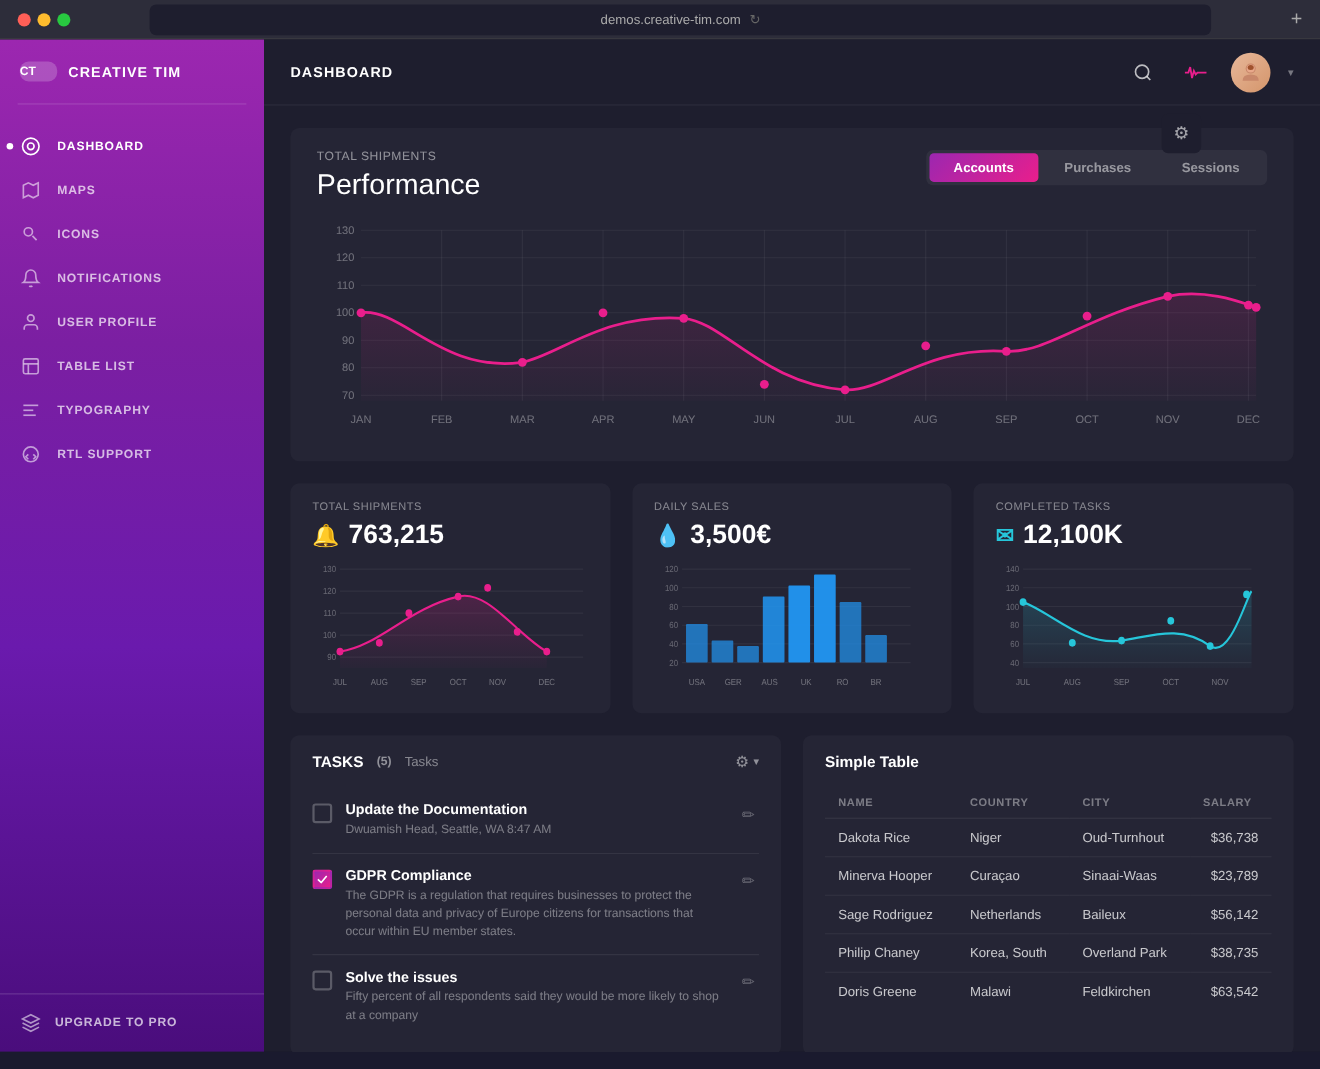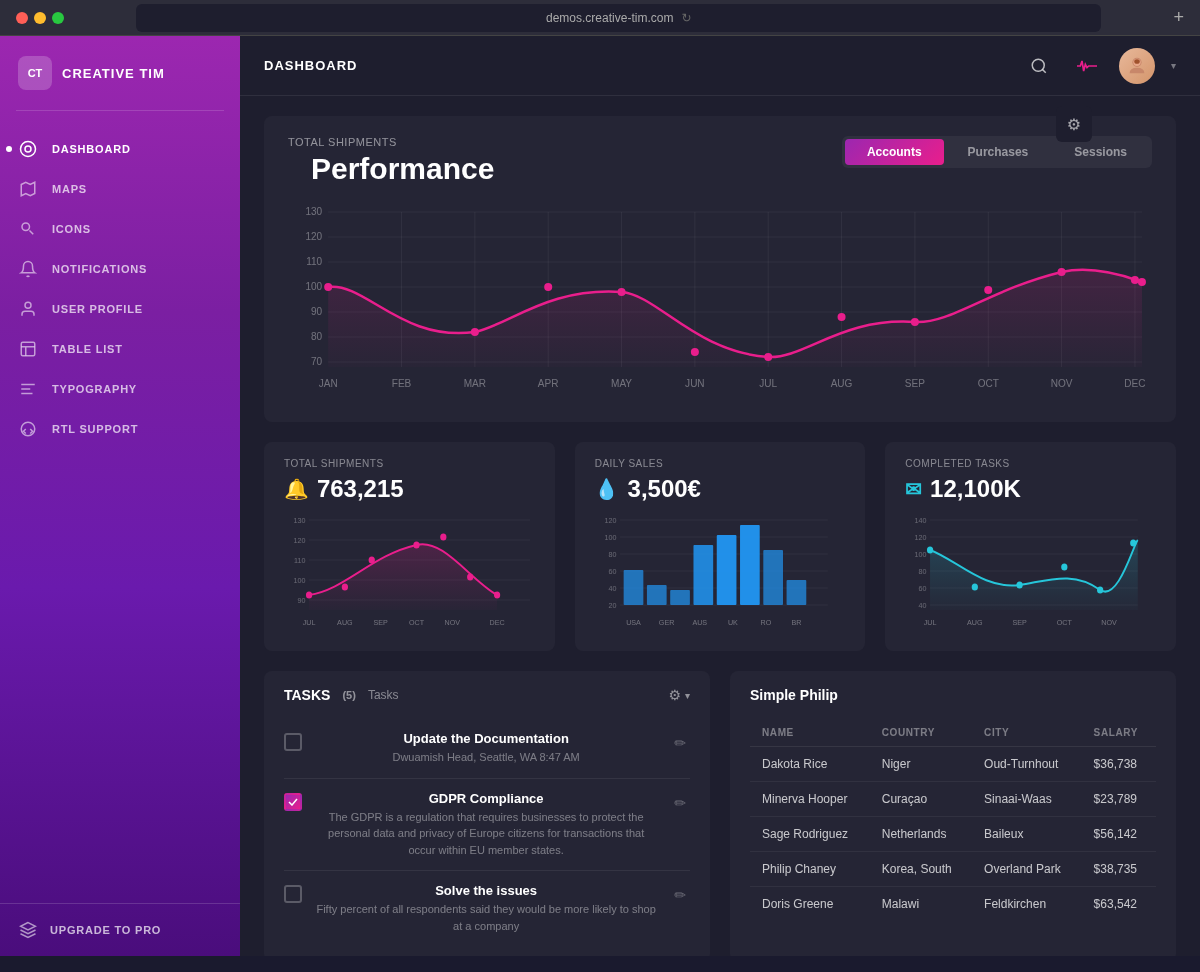--- a/index.html
+++ b/index.html
@@ -61,26 +61,25 @@
       flex-shrink: 0;
     }
     .sidebar-brand {
       display: flex;
       align-items: center;
       padding: 20px 18px;
       gap: 10px;
     }
     .brand-logo {
       width: 34px;
-      height: 34px;
+      height: 18px;
       background: rgba(255,255,255,0.2);
       border-radius: 8px;
       display: flex;
       align-items: center;
-      justify-content: center;
       font-size: 11px;
       font-weight: bold;
       color: #fff;
     }
     .brand-name {
       font-size: 13px;
       font-weight: 700;
       color: #fff;
       letter-spacing: 1px;
     }
@@ -221,24 +220,23 @@
       margin-bottom: 16px;
     }
     .perf-label {
       font-size: 11px;
       color: rgba(255,255,255,0.5);
       text-transform: uppercase;
       letter-spacing: 0.5px;
       margin-bottom: 4px;
     }
     .perf-title {
-      font-size: 30px;
-      font-weight: 700;
-      color: #fff;
-      margin-left: 23px;
+      font-size: 26px;
+      font-weight: 400;
+      color: #fff;
     }
     .perf-tabs {
       display: flex;
       gap: 2px;
       background: rgba(255,255,255,0.05);
       border-radius: 6px;
       padding: 3px;
     }
     .perf-tab {
       padding: 6px 22px;
@@ -346,21 +344,20 @@
       color: rgba(255,255,255,0.5);
       cursor: pointer;
       font-size: 14px;
     }
     .task-item {
       display: flex;
       align-items: flex-start;
       gap: 12px;
       padding: 12px 0;
       border-bottom: 1px solid rgba(255,255,255,0.07);
-      text-align: center;
     }
     .task-item:last-child { border-bottom: none; }
     .task-checkbox {
       width: 18px;
       height: 18px;
       border: 2px solid rgba(255,255,255,0.25);
       border-radius: 3px;
       flex-shrink: 0;
       margin-top: 2px;
       display: flex;
@@ -419,21 +416,21 @@
     }
     .simple-table td {
       font-size: 12px;
       color: rgba(255,255,255,0.75);
       padding: 10px 12px;
       border-bottom: 1px solid rgba(255,255,255,0.06);
     }
     .simple-table tr:last-child td {
       border-bottom: none;
     }
-    .salary-col { text-align: left; }
+    .salary-col { text-align: right; }
 
     
     svg text { font-family: -apple-system, BlinkMacSystemFont, sans-serif; }
 
     
     .pulse-icon { color: #e91e8c; }
   </style>
 </head>
 <body>
 
@@ -852,21 +849,21 @@
             <div class="task-content">
               <div class="task-name">Solve the issues</div>
               <div class="task-desc">Fifty percent of all respondents said they would be more likely to shop at a company</div>
             </div>
             <div class="task-edit">✏</div>
           </div>
 
         </div>
 
         <div class="table-card">
-          <div class="table-card-title">Simple Philip</div>
+          <div class="table-card-title">Simple Table</div>
           <table class="simple-table">
             <thead>
               <tr>
                 <th>NAME</th>
                 <th>COUNTRY</th>
                 <th>CITY</th>
                 <th class="salary-col">SALARY</th>
               </tr>
             </thead>
             <tbody id="table-body">

